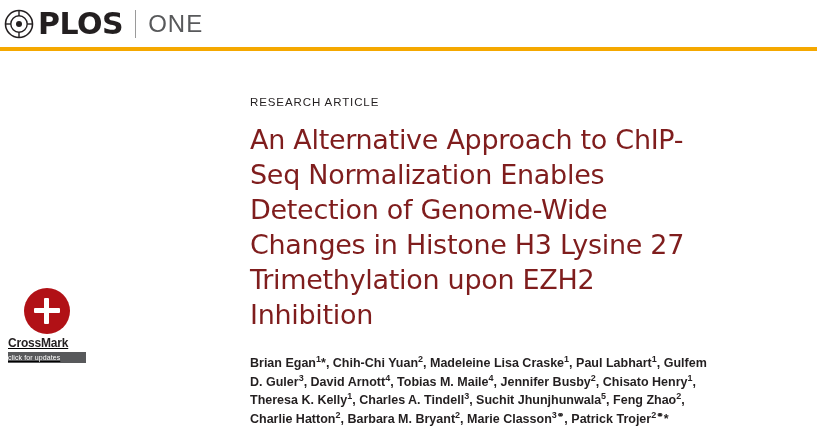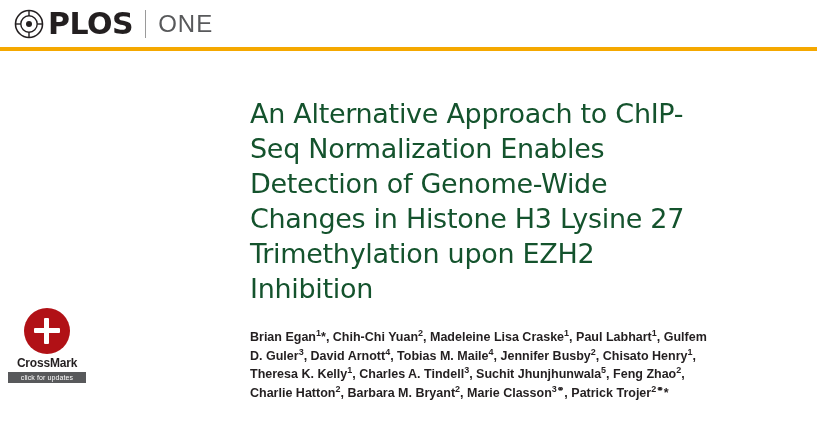--- a/index.html
+++ b/index.html
@@ -16,21 +16,21 @@
     position: relative;
   }
 
   
   .header {
     position: relative;
     height: 47px;
     background: #ffffff;
     display: flex;
     align-items: center;
-    padding-left: 14px;
+    padding-left: 4px;
     box-sizing: border-box;
   }
   .plos-logo-wrap {
     display: flex;
     align-items: center;
     height: 100%;
   }
   .plos-mark {
     width: 30px;
     height: 30px;
@@ -64,23 +64,24 @@
     right: 0;
     top: 47px;
     height: 4px;
     background: #f5a800;
   }
 
   
   .crossmark {
     position: absolute;
     left: 8px;
-    top: 308px;
+    top: 288px;
     width: 78px;
-    text-align: center;
+    text-align: left;
+    text-decoration: underline;
   }
   .crossmark-circle {
     width: 46px;
     height: 46px;
     border-radius: 50%;
     background: #b11116;
     margin: 0 auto;
     position: relative;
   }
   .crossmark-circle::before,
@@ -132,21 +133,21 @@
     font-size: 11.5px;
     letter-spacing: 0.9px;
     color: #231f20;
     margin-bottom: 14px;
   }
   .article-title {
     font-family: "DejaVu Sans", sans-serif;
     font-size: 27px;
     line-height: 35px;
     font-weight: normal;
-    color: #14532d;
+    color: #7f1d1d;
     letter-spacing: -0.3px;
     margin: 0 0 22px 0;
   }
   .authors {
     font-family: "Liberation Sans", sans-serif;
     font-size: 12.5px;
     font-weight: bold;
     line-height: 18.5px;
     color: #231f20;
   }
@@ -180,16 +181,17 @@
   <div class="header-rule"></div>
 </div>
 
 <div class="crossmark">
   <div class="crossmark-circle"></div>
   <div class="crossmark-label">CrossMark</div>
   <div class="crossmark-sub">click for updates</div>
 </div>
 
 <div class="article">
+  <div class="article-type">RESEARCH ARTICLE</div>
   <h1 class="article-title">An Alternative Approach to ChIP-Seq Normalization Enables Detection of Genome-Wide Changes in Histone H3 Lysine 27 Trimethylation upon EZH2 Inhibition</h1>
   <div class="authors">Brian Egan<sup>1</sup>*, Chih-Chi Yuan<sup>2</sup>, Madeleine Lisa Craske<sup>1</sup>, Paul Labhart<sup>1</sup>, Gulfem D. Guler<sup>3</sup>, David Arnott<sup>4</sup>, Tobias M. Maile<sup>4</sup>, Jennifer Busby<sup>2</sup>, Chisato Henry<sup>1</sup>, Theresa K. Kelly<sup>1</sup>, Charles A. Tindell<sup>3</sup>, Suchit Jhunjhunwala<sup>5</sup>, Feng Zhao<sup>2</sup>, Charlie Hatton<sup>2</sup>, Barbara M. Bryant<sup>2</sup>, Marie Classon<sup>3⚭</sup>, Patrick Trojer<sup>2⚭</sup>*</div>
 
 </div>
 
 </body></html>

